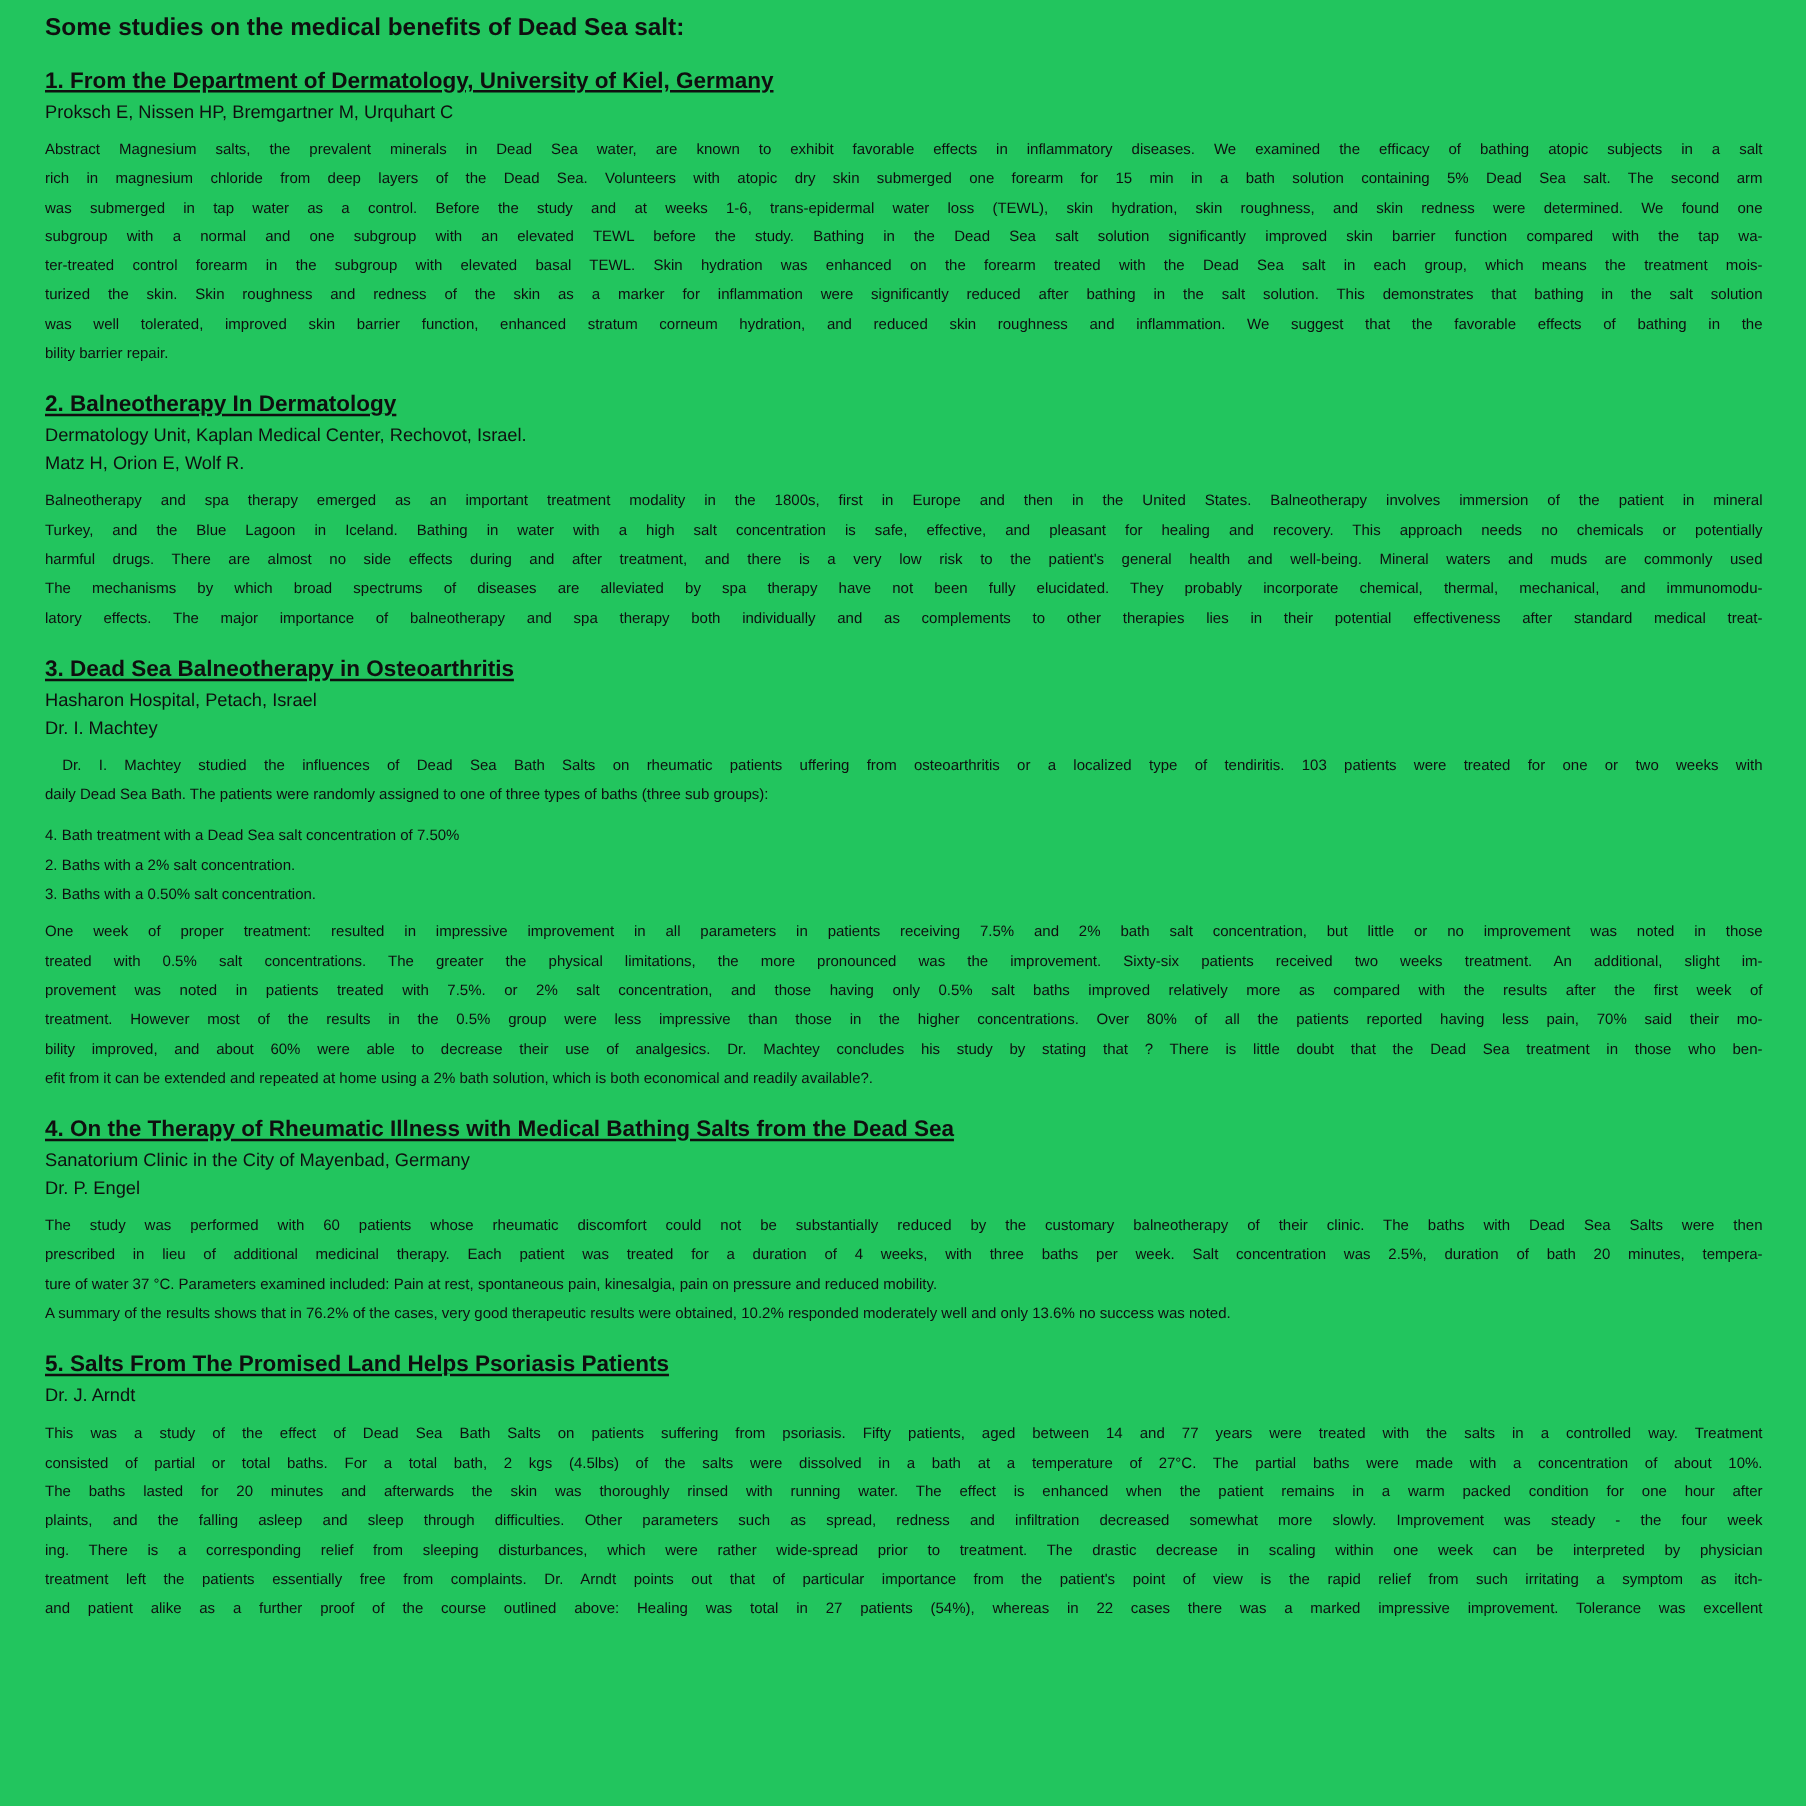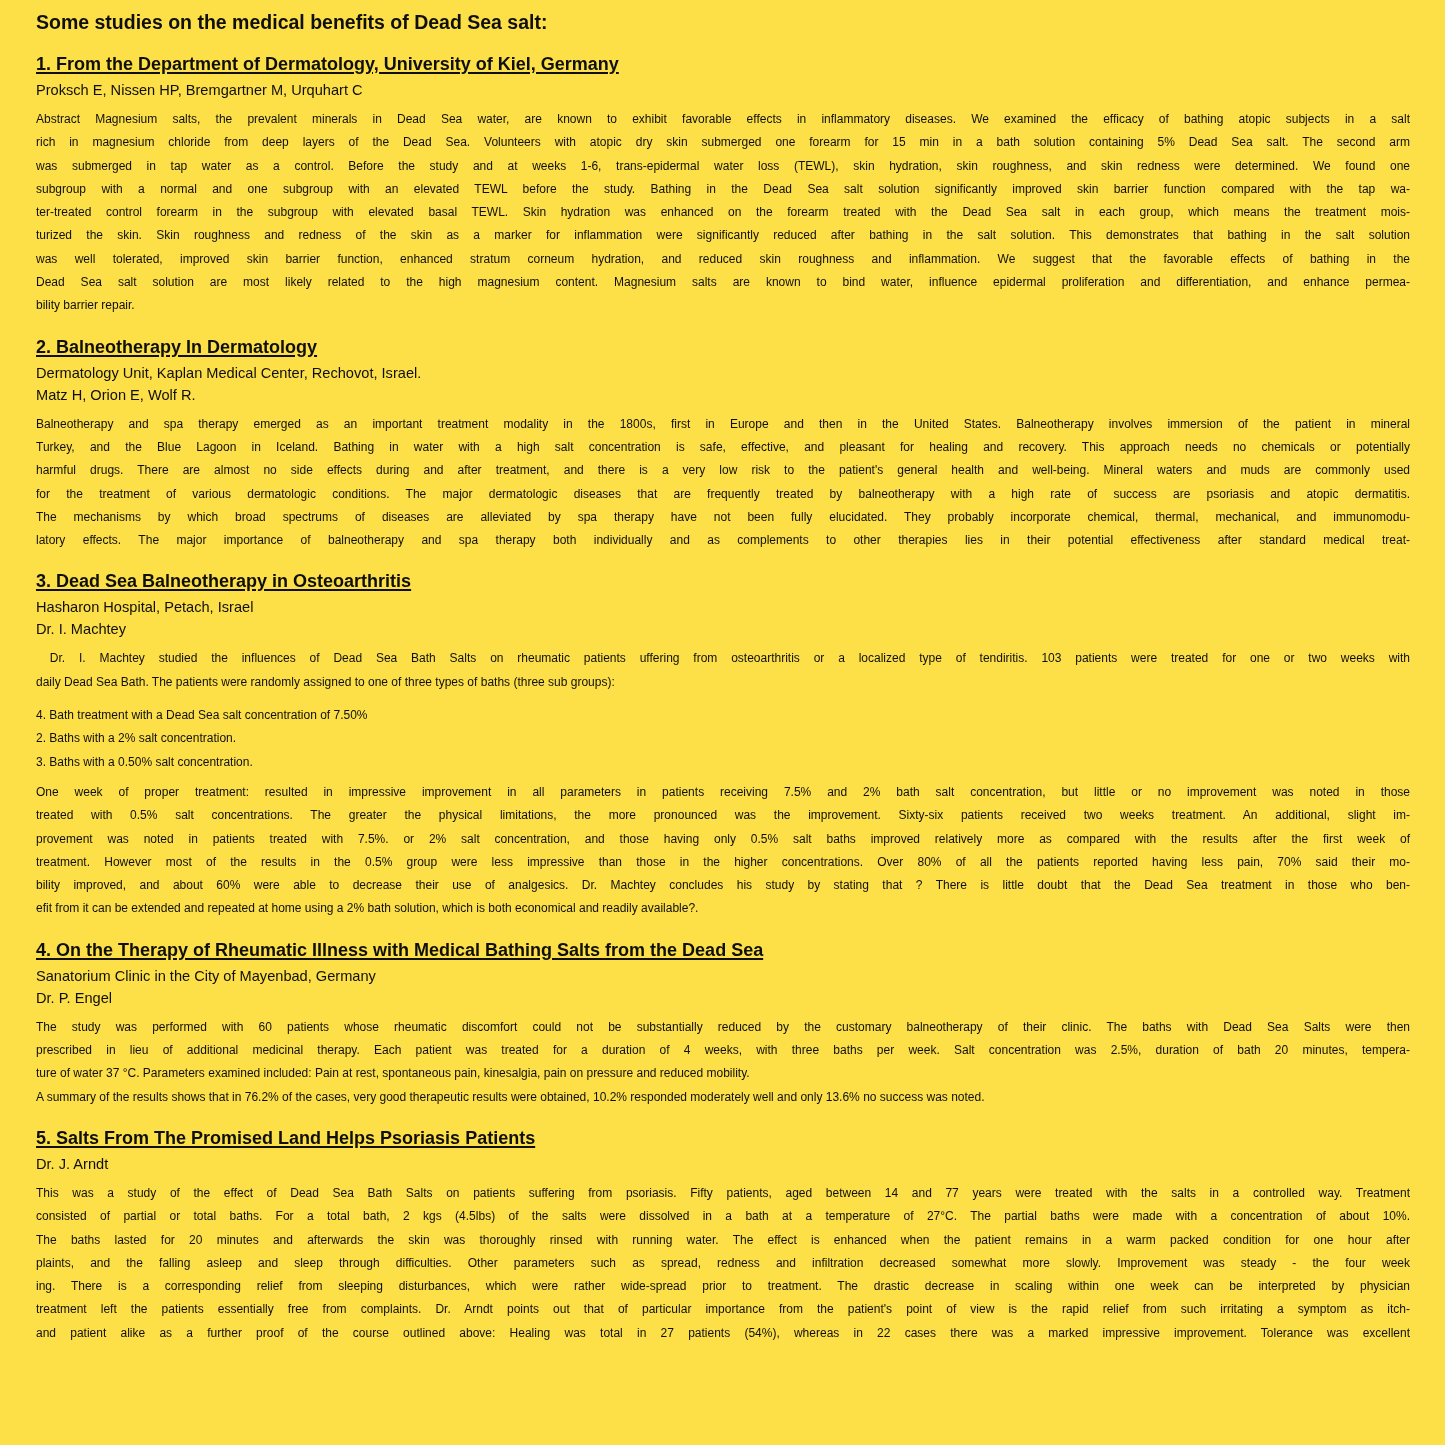--- a/index.html
+++ b/index.html
@@ -7,21 +7,21 @@
     padding: 0;
     background: #ffffff;
   }
   .page {
     position: relative;
     width: 1445px;
     height: 1445px;
     box-sizing: border-box;
     padding: 9px 35px 6px 36px;
     overflow: hidden;
-    background: #fde047;
+    background: #22c55e;
     color: #0f0f0f;
     font-family: "Liberation Sans", "DejaVu Sans", sans-serif;
   }
   .doc-title {
     font-size: 19.5px;
     font-weight: bold;
     line-height: 26px;
     margin: 0;
   }
   .section-heading {
@@ -67,33 +67,31 @@
         <div class="section-heading">1. From the Department of Dermatology, University of Kiel, Germany</div>
         <div class="meta-line">Proksch E, Nissen HP, Bremgartner M, Urquhart C</div>
         <div class="para">
           <div class="line">Abstract Magnesium salts, the prevalent minerals in Dead Sea water, are known to exhibit favorable effects in inflammatory diseases. We examined the efficacy of bathing atopic subjects in a salt</div>
           <div class="line">rich in magnesium chloride from deep layers of the Dead Sea. Volunteers with atopic dry skin submerged one forearm for 15 min in a bath solution containing 5% Dead Sea salt. The second arm</div>
           <div class="line">was submerged in tap water as a control. Before the study and at weeks 1-6, trans-epidermal water loss (TEWL), skin hydration, skin roughness, and skin redness were determined. We found one</div>
           <div class="line">subgroup with a normal and one subgroup with an elevated TEWL before the study. Bathing in the Dead Sea salt solution significantly improved skin barrier function compared with the tap wa-</div>
           <div class="line">ter-treated control forearm in the subgroup with elevated basal TEWL. Skin hydration was enhanced on the forearm treated with the Dead Sea salt in each group, which means the treatment mois-</div>
           <div class="line">turized the skin. Skin roughness and redness of the skin as a marker for inflammation were significantly reduced after bathing in the salt solution. This demonstrates that bathing in the salt solution</div>
           <div class="line">was well tolerated, improved skin barrier function, enhanced stratum corneum hydration, and reduced skin roughness and inflammation. We suggest that the favorable effects of bathing in the</div>
-          <div class="line">Dead Sea salt solution are most likely related to the high magnesium content. Magnesium salts are known to bind water, influence epidermal proliferation and differentiation, and enhance permea-</div>
           <div class="line no-stretch">bility barrier repair.</div>
         </div>
       </section>
       <section>
         <div class="section-heading">2. Balneotherapy In Dermatology</div>
         <div class="meta-line">Dermatology Unit, Kaplan Medical Center, Rechovot, Israel.</div>
         <div class="meta-line">Matz H, Orion E, Wolf R.</div>
         <div class="para">
           <div class="line">Balneotherapy and spa therapy emerged as an important treatment modality in the 1800s, first in Europe and then in the United States. Balneotherapy involves immersion of the patient in mineral</div>
           <div class="line">Turkey, and the Blue Lagoon in Iceland. Bathing in water with a high salt concentration is safe, effective, and pleasant for healing and recovery. This approach needs no chemicals or potentially</div>
           <div class="line">harmful drugs. There are almost no side effects during and after treatment, and there is a very low risk to the patient's general health and well-being. Mineral waters and muds are commonly used</div>
-          <div class="line">for the treatment of various dermatologic conditions. The major dermatologic diseases that are frequently treated by balneotherapy with a high rate of success are psoriasis and atopic dermatitis.</div>
           <div class="line">The mechanisms by which broad spectrums of diseases are alleviated by spa therapy have not been fully elucidated. They probably incorporate chemical, thermal, mechanical, and immunomodu-</div>
           <div class="line">latory effects. The major importance of balneotherapy and spa therapy both individually and as complements to other therapies lies in their potential effectiveness after standard medical treat-</div>
         </div>
       </section>
       <section>
         <div class="section-heading">3. Dead Sea Balneotherapy in Osteoarthritis</div>
         <div class="meta-line">Hasharon Hospital, Petach, Israel</div>
         <div class="meta-line">Dr. I. Machtey</div>
         <div class="para">
           <div class="line">&nbsp;Dr. I. Machtey studied the influences of Dead Sea Bath Salts on rheumatic patients uffering from osteoarthritis or a localized type of tendiritis. 103 patients were treated for one or two weeks with</div>

